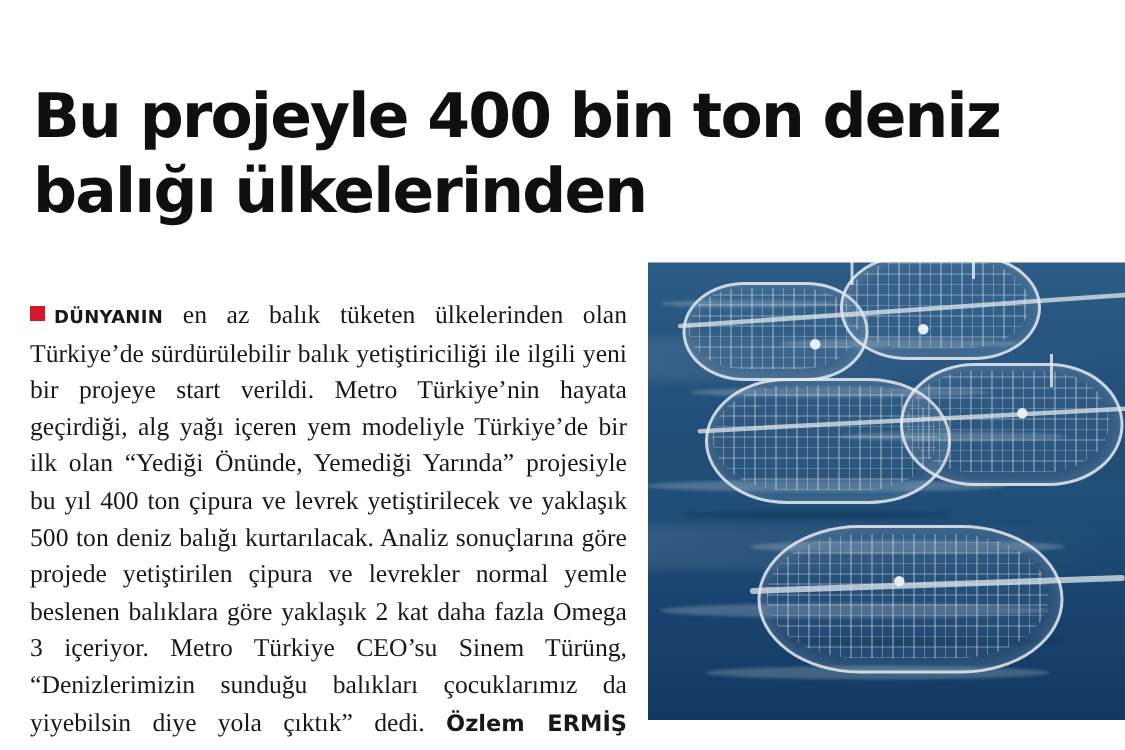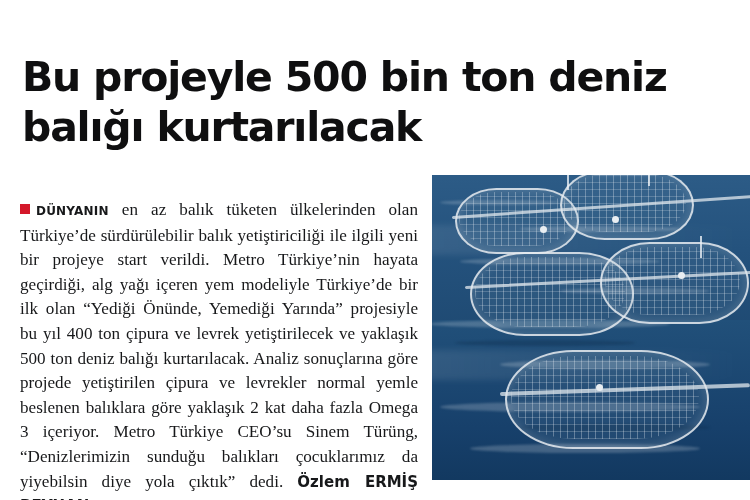--- a/index.html
+++ b/index.html
@@ -234,22 +234,22 @@
     <div class="buoy" style="left:612px; top:196px;"></div>
     <div class="buoy" style="left:678px; top:252px;"></div>
     <div class="buoy" style="left:596px; top:364px;"></div>
   </div>
 
   <div class="top-margin"></div>
   <div class="bottom-margin"></div>
 
   <div class="headline-band">
     <h1 class="headline">
-      <span>Bu projeyle 500 bin ton deniz</span>
-      <span class="line2">balığı kurtarılacak</span>
+      <span>Bu projeyle 400 bin ton deniz</span>
+      <span class="line2">balığı ülkelerinden</span>
     </h1>
   </div>
 
   <div class="body-panel">
     <p class="body-text">
       <span class="lead-square"></span><span class="lead-word">DÜNYANIN</span>
       <span>en az balık tüketen ülkelerinden olan Türkiye’de sürdürülebilir balık yetiştiriciliği ile ilgili yeni bir projeye start verildi. Metro Türkiye’nin hayata geçirdiği, alg yağı içeren yem modeliyle Türkiye’de bir ilk olan “Yediği Önünde, Yemediği Yarında” projesiyle bu yıl 400 ton çipura ve levrek yetiştirilecek ve yaklaşık 500 ton deniz balığı kurtarılacak. Analiz sonuçlarına göre projede yetiştirilen çipura ve levrekler normal yemle beslenen balıklara göre yaklaşık 2 kat daha fazla Omega 3 içeriyor. Metro Türkiye CEO’su Sinem Türüng, “Denizlerimizin sunduğu balıkları çocuklarımız da yiyebilsin diye yola çıktık” dedi. </span><span class="byline">Özlem ERMİŞ BEYHAN</span>
     </p>
   </div>
 

